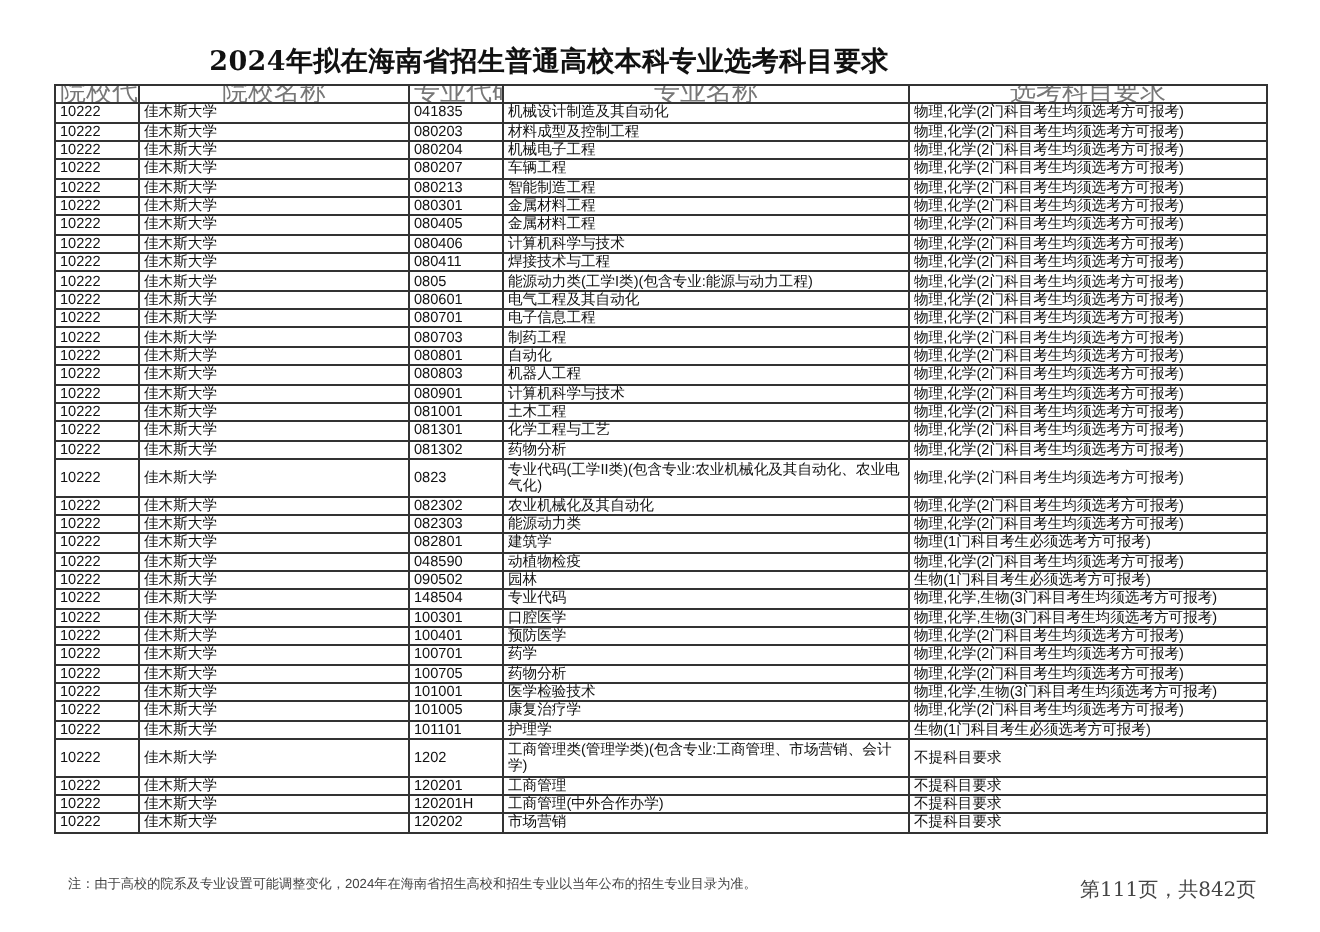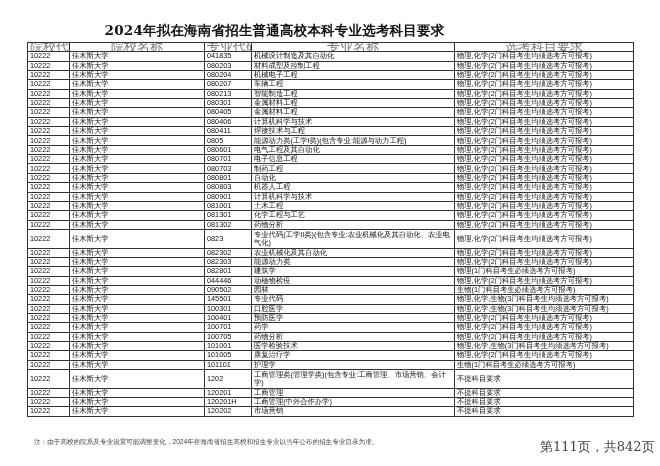--- a/index.html
+++ b/index.html
@@ -4,21 +4,21 @@
 <style>
   html, body { margin: 0; padding: 0; background: #ffffff; }
   body { width: 660px; height: 466px; position: relative; overflow: hidden; font-family: "Liberation Sans", "DejaVu Sans", sans-serif; color: #111; }
   .title { position: absolute; top: 22px; left: 0; width: 549px; text-align: center; font-family: "DejaVu Serif", "Liberation Serif", serif; font-weight: bold; font-size: 13.5px; letter-spacing: 0.2px; }
   table { position: absolute; top: 42px; left: 27px; width: 606px; border-collapse: collapse; table-layout: fixed; border: 1.2px solid #222; }
   td, th { border: 0.8px solid #333; font-size: 7.3px; line-height: 8.2px; height: 8.35px; padding: 0 2px; white-space: nowrap; overflow: hidden; font-weight: normal; }
   th { font-family: "DejaVu Serif", "Liberation Serif", serif; color: #777; text-align: center; font-size: 13px; }
   td.c-code { text-align: left; }
   td.wrap { white-space: normal; height: 17.7px; }
   .note { position: absolute; top: 438px; left: 34px; font-size: 6.6px; color: #444; font-family: Liberation Sans, sans-serif; }
-  .page { position: absolute; top: 438px; left: 540px; font-size: 13px; color: #444; font-family: "DejaVu Serif", "Liberation Serif", serif; }
+  .page { position: absolute; top: 438px; left: 540px; font-size: 10px; color: #444; font-family: "DejaVu Serif", "Liberation Serif", serif; }
 </style>
 </head>
 <body>
 
 <div class="title">2024年拟在海南省招生普通高校本科专业选考科目要求</div>
 
 <table>
   <colgroup>
     <col style="width:42px">
     <col style="width:135px">
@@ -193,35 +193,35 @@
       <tr>
         <td class="c-code">10222</td>
         <td>佳木斯大学</td>
         <td>082801</td>
         <td>建筑学</td>
         <td>物理(1门科目考生必须选考方可报考)</td>
       </tr>
       <tr>
         <td class="c-code">10222</td>
         <td>佳木斯大学</td>
-        <td>044446</td>
+        <td>048590</td>
         <td>动植物检疫</td>
         <td>物理,化学(2门科目考生均须选考方可报考)</td>
       </tr>
       <tr>
         <td class="c-code">10222</td>
         <td>佳木斯大学</td>
         <td>090502</td>
         <td>园林</td>
         <td>生物(1门科目考生必须选考方可报考)</td>
       </tr>
       <tr>
         <td class="c-code">10222</td>
         <td>佳木斯大学</td>
-        <td>145501</td>
+        <td>148504</td>
         <td>专业代码</td>
         <td>物理,化学,生物(3门科目考生均须选考方可报考)</td>
       </tr>
       <tr>
         <td class="c-code">10222</td>
         <td>佳木斯大学</td>
         <td>100301</td>
         <td>口腔医学</td>
         <td>物理,化学,生物(3门科目考生均须选考方可报考)</td>
       </tr>

